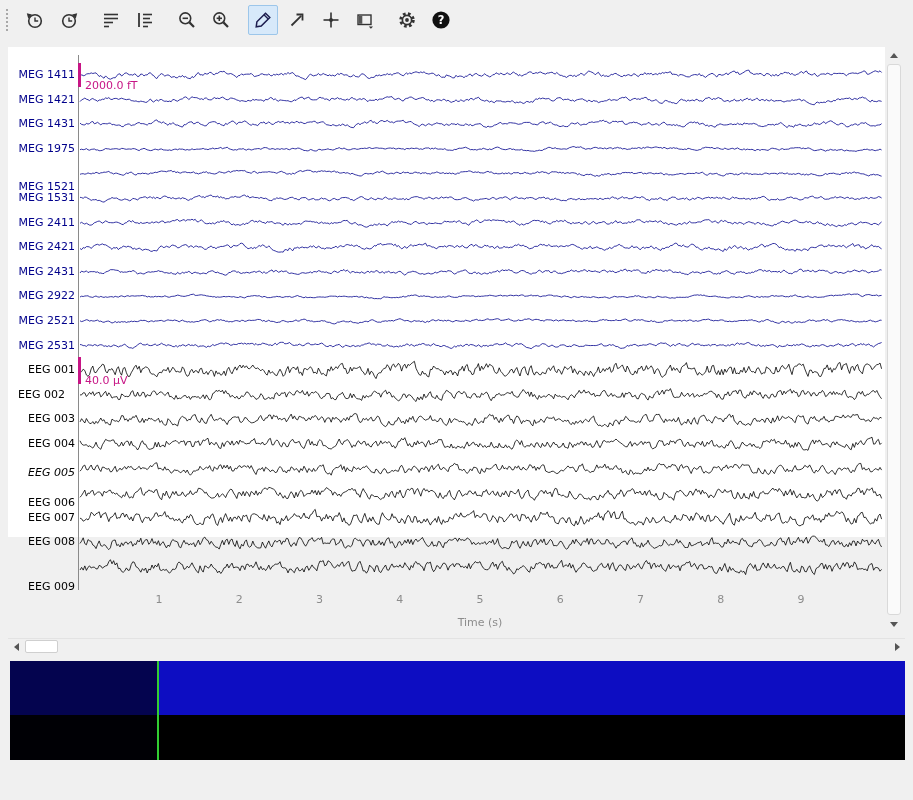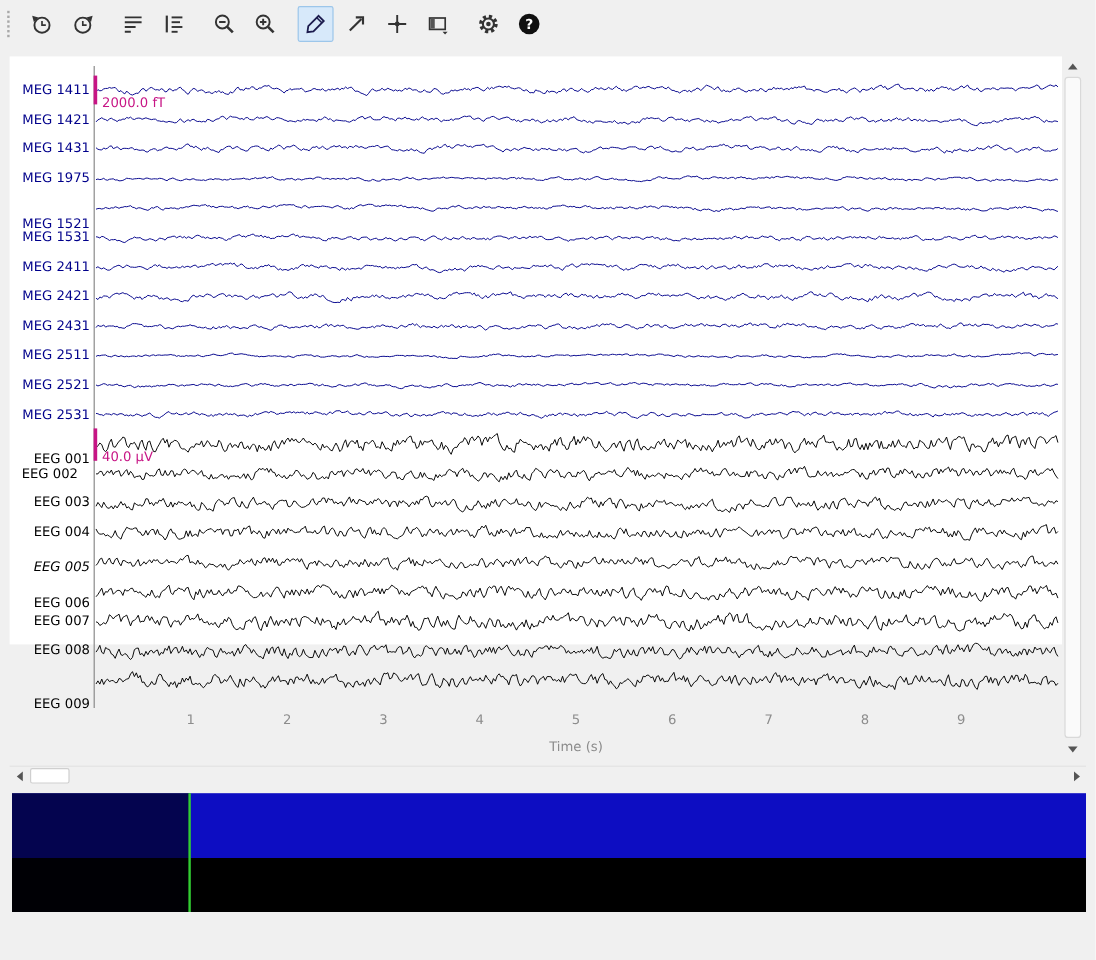--- a/index.html
+++ b/index.html
@@ -198,24 +198,24 @@
   <div id="ch-labels">
       <div class="ch-label meg" style="top: 20px;">MEG 1411</div>
       <div class="ch-label meg" style="top: 44.6px;">MEG 1421</div>
       <div class="ch-label meg" style="top: 69.2px;">MEG 1431</div>
       <div class="ch-label meg" style="top: 93.8px;">MEG 1975</div>
       <div class="ch-label meg" style="top: 118.4px; margin-top: 14px;">MEG 1521</div>
       <div class="ch-label meg" style="top: 143px;">MEG 1531</div>
       <div class="ch-label meg" style="top: 167.6px;">MEG 2411</div>
       <div class="ch-label meg" style="top: 192.2px;">MEG 2421</div>
       <div class="ch-label meg" style="top: 216.8px;">MEG 2431</div>
-      <div class="ch-label meg" style="top: 241.4px;">MEG 2511</div>
+      <div class="ch-label meg" style="top: 241.4px;">MEG 2922</div>
       <div class="ch-label meg" style="top: 266px;">MEG 2521</div>
       <div class="ch-label meg" style="top: 290.6px;">MEG 2531</div>
-      <div class="ch-label eeg" style="top: 328px;">EEG 001</div>
+      <div class="ch-label eeg" style="top: 315px;">EEG 001</div>
       <div class="ch-label eeg" style="top: 339.8px; text-align: center;">EEG 002</div>
       <div class="ch-label eeg" style="top: 364.4px;">EEG 003</div>
       <div class="ch-label eeg" style="top: 389px;">EEG 004</div>
       <div class="ch-label eeg" style="top: 418px; font-style: italic;">EEG 005</div>
       <div class="ch-label eeg" style="top: 448px;">EEG 006</div>
       <div class="ch-label eeg" style="top: 462.8px;">EEG 007</div>
       <div class="ch-label eeg" style="top: 487.4px;">EEG 008</div>
       <div class="ch-label eeg" style="top: 532px;">EEG 009</div>
     </div>
 

